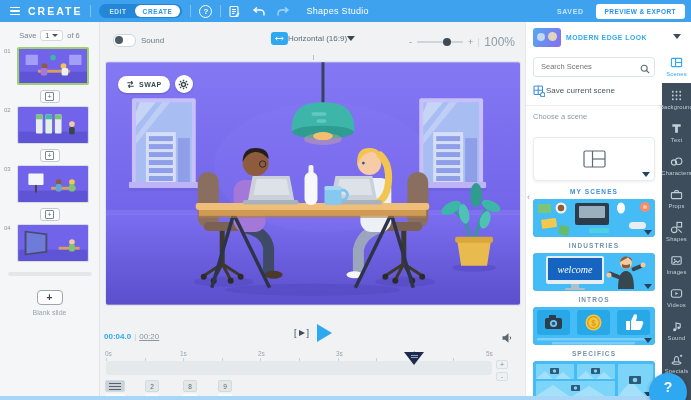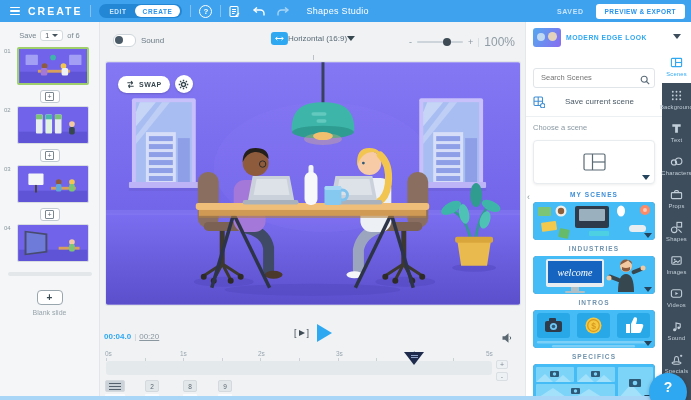--- a/index.html
+++ b/index.html
@@ -89,26 +89,26 @@
 
   
   .scene-panel{position:absolute;left:525px;top:22px;width:137px;height:378px;background:#fff;border-left:1px solid #E4E8EB;box-sizing:border-box;}
   .collapse-handle{position:absolute;left:1px;top:170px;font-size:9px;color:#8A97A0;cursor:pointer;}
   .panel-head{display:flex;align-items:center;gap:5px;padding:6px 4px 5px 7px;}
   .look-thumb{width:28px;height:19px;border-radius:3px;background:linear-gradient(120deg,#53A9F0,#8A6CF0);position:relative;overflow:hidden;flex:none;cursor:pointer;}
   .look-thumb i{position:absolute;border-radius:50%;}
   .lt-h1{left:4px;top:5px;width:8px;height:8px;background:#BFD9F2;}
   .lt-h2{left:15px;top:4px;width:9px;height:9px;background:#E3D3BD;}
   .look-title{font-size:6.8px;font-weight:bold;color:#2FA8F2;letter-spacing:.5px;}
-  .search-row{margin:14px 7px 0;position:relative;}
+  .search-row{margin:3px 7px 0;position:relative;}
   .search-input{width:100%;box-sizing:border-box;height:20px;border:1px solid #DFE5E9;border-radius:3px;font-size:7.5px;color:#45535C;padding:0 18px 0 7px;outline:none;font-family:inherit;background:#fff;}
   .search-ic{position:absolute;right:5px;top:5px;}
-  .save-row{display:flex;align-items:center;gap:20px;margin:8px 7px 0;font-size:8px;color:#4A5A66;cursor:pointer;}
+  .save-row{display:flex;align-items:center;gap:1px;margin:8px 7px 0;font-size:8px;color:#4A5A66;cursor:pointer;}
   .panel-divider{height:1px;background:#EDF0F2;margin:8px 0 0;}
-  .choose-label{font-size:7.5px;color:#8A99A3;margin:6px 7px 8px;}
+  .choose-label{font-size:7.5px;color:#8A99A3;margin:6px 7px 16px;}
   .template-card{margin:0 7px;height:42px;background:#fff;border:1px solid #E8ECEF;border-radius:4px;box-shadow:0 1px 3px rgba(0,0,0,.07);position:relative;display:flex;align-items:center;justify-content:center;cursor:pointer;}
   .card-chev{position:absolute;right:4px;bottom:3px;width:0;height:0;border-left:4px solid transparent;border-right:4px solid transparent;border-top:5px solid #24435C;cursor:pointer;}
   .sec-label{font-size:6.5px;font-weight:bold;letter-spacing:1.1px;text-align:center;color:#7093AE;margin:5px 0 4px;}
   .sec-label.myscenes{color:#3F8FD6;margin-top:7px;}
   .thumb{position:relative;margin:0 7px;height:38px;border-radius:4px;overflow:hidden;background:#737373;cursor:pointer;}
   .thumb svg{display:block;}
   .thumb-chev{position:absolute;right:3px;bottom:2px;width:0;height:0;border-left:4px solid transparent;border-right:4px solid transparent;border-top:5px solid #24435C;}
 
   
   .tools-top{position:absolute;left:662px;top:22px;width:29px;height:28px;background:#fff;display:flex;align-items:center;justify-content:center;}

